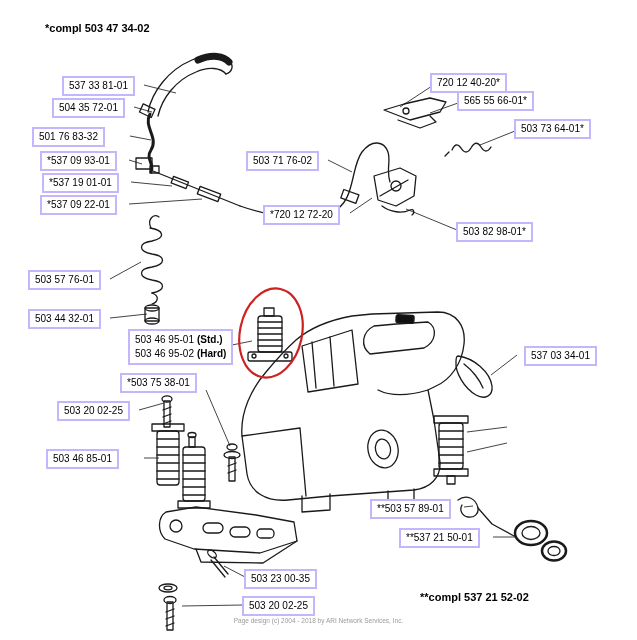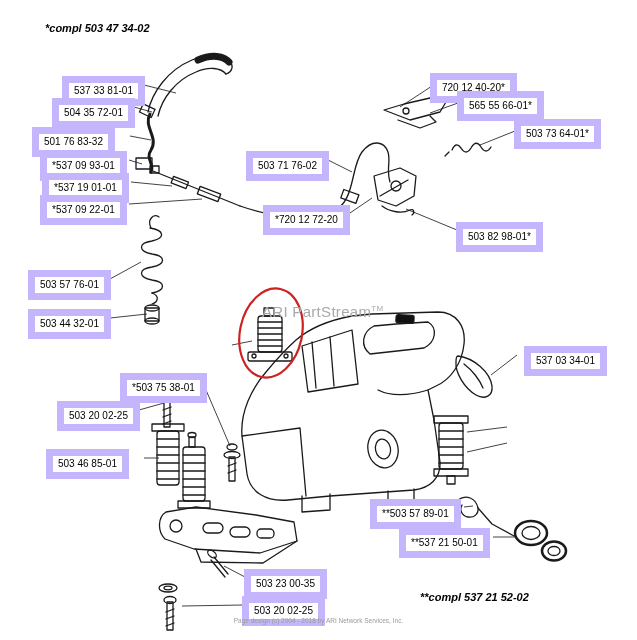--- a/index.html
+++ b/index.html
@@ -4,29 +4,29 @@
 <style>
   * { margin:0; padding:0; box-sizing:border-box; }
   html,body { background:#ffffff; }
   body { font-family:"Liberation Sans", sans-serif; }
   .canvas {
     position:relative; width:637px; height:640px;
     background:#ffffff; overflow:hidden;
   }
   svg.art { position:absolute; left:0; top:0; }
   .plabel {
-    position:absolute; background:#fff; border:7px solid #c4b5fd;
+    position:absolute; background:#fff; border:2px solid #c4b5fd;
     padding:2px 5px; font-size:10px; line-height:12px; color:#000;
     white-space:nowrap; z-index:5;
   }
   .plabel.dual .row { line-height:14px; }
   .plabel .sfx { font-weight:bold; margin-left:3px; }
   .compl {
     position:absolute; font-size:11px; font-weight:bold; color:#000;
-    white-space:nowrap; z-index:5;font-style:italic;
+    white-space:nowrap; z-index:5;
   }
   .watermark {
     position:absolute; left:262px; top:303px; font-size:15px;
     color:#a9a9a9; letter-spacing:.3px; z-index:1; white-space:nowrap;
   }
   .watermark sup { font-size:8px; }
   .footer {
     position:absolute; left:0; top:617px; width:100%; text-align:center;
     font-size:6.5px; color:#9a9a9a; z-index:5;
   }
@@ -219,23 +219,20 @@
         <ellipse cx="531" cy="533" rx="16" ry="12" stroke-width="2.5"></ellipse>
         <ellipse cx="531" cy="533" rx="9" ry="6.5"></ellipse>
         <ellipse cx="554" cy="551" rx="12" ry="9.5" stroke-width="2.5"></ellipse>
         <ellipse cx="554" cy="551" rx="6" ry="4.5"></ellipse>
       </g>
     </g>
 
     <ellipse cx="271" cy="333" rx="31" ry="45" transform="rotate(12 271 333)" fill="none" stroke="#cc2222" stroke-width="2.2"></ellipse>
   </svg>
 
-  <div class="watermark">
-    <span>ARI PartStream</span><sup>TM</sup>
-  </div>
 
   <div class="compl" style="left:45px;top:22px">*compl 503 47 34-02</div>
   <div class="compl" style="left:420px;top:591px">**compl 537 21 52-02</div>
 
   <div class="plabel" style="left:62px;top:76px">537 33 81-01</div>
   <div class="plabel" style="left:52px;top:98px">504 35 72-01</div>
   <div class="plabel" style="left:32px;top:127px">501 76 83-32</div>
   <div class="plabel" style="left:40px;top:151px">*537 09 93-01</div>
   <div class="plabel" style="left:42px;top:173px">*537 19 01-01</div>
   <div class="plabel" style="left:40px;top:195px">*537 09 22-01</div>
@@ -249,16 +246,24 @@
   <div class="plabel" style="left:430px;top:73px">720 12 40-20*</div>
   <div class="plabel" style="left:457px;top:91px">565 55 66-01*</div>
   <div class="plabel" style="left:514px;top:119px">503 73 64-01*</div>
   <div class="plabel" style="left:456px;top:222px">503 82 98-01*</div>
   <div class="plabel" style="left:524px;top:346px">537 03 34-01</div>
   <div class="plabel" style="left:370px;top:499px">**503 57 89-01</div>
   <div class="plabel" style="left:399px;top:528px">**537 21 50-01</div>
   <div class="plabel" style="left:244px;top:569px">503 23 00-35</div>
   <div class="plabel" style="left:242px;top:596px">503 20 02-25</div>
 
+  <div class="plabel dual" style="left:128px;top:329px">
+    <div class="row">
+      <span>503 46 95-01</span><span class="sfx">(Std.)</span>
+    </div>
+    <div class="row">
+      <span>503 46 95-02</span><span class="sfx">(Hard)</span>
+    </div>
+  </div>
 
 
   <div class="footer">Page design (c) 2004 - 2018 by ARI Network Services, Inc.</div>
 </div>
 
 </body></html>

